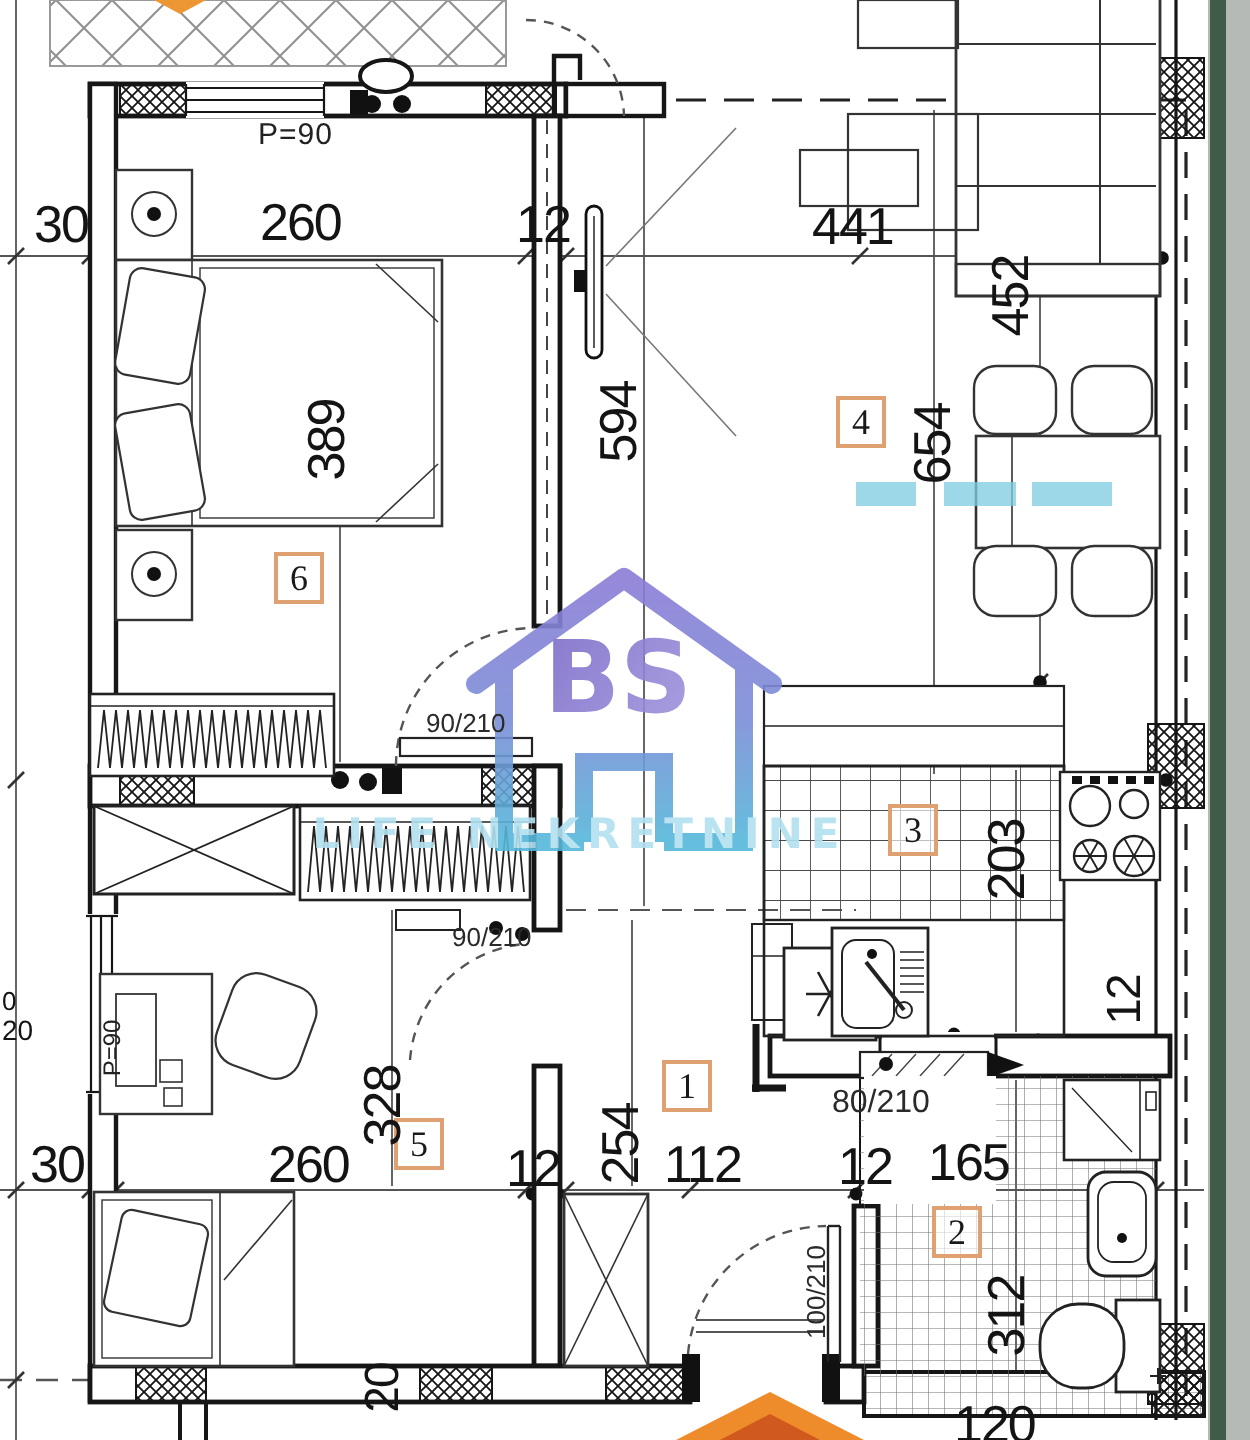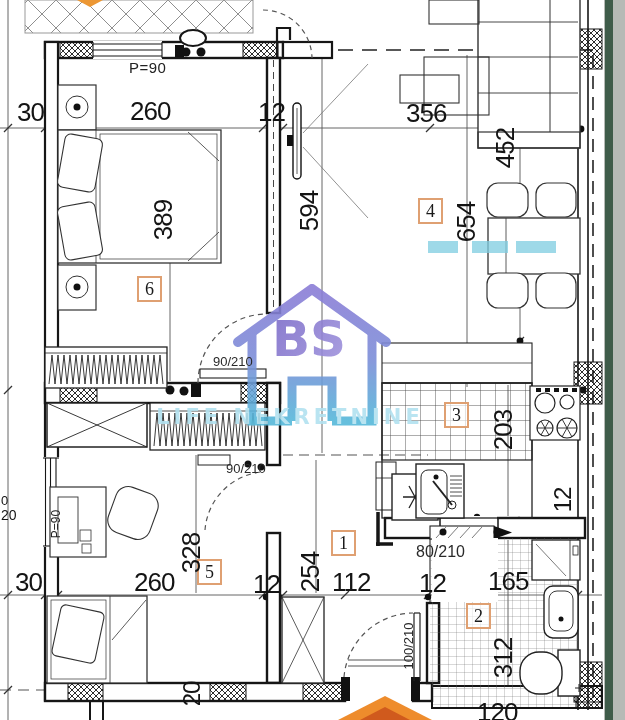--- a/index.html
+++ b/index.html
@@ -330,29 +330,29 @@
 <div class="roomlbl" style="left:466px;top:603px;">2</div>
 <div class="roomlbl" style="left:444px;top:402px;">3</div>
 <div class="roomlbl" style="left:418px;top:198px;">4</div>
 <div class="roomlbl" style="left:197px;top:559px;">5</div>
 <div class="roomlbl" style="left:137px;top:276px;">6</div>
 
 <span class="lbl win" style="left:129px;top:60px;">P=90</span>
 <span class="lbl" style="left:17px;top:99px;">30</span>
 <span class="lbl" style="left:130px;top:98px;">260</span>
 <span class="lbl" style="left:258px;top:99px;">12</span>
-<span class="lbl" style="left:406px;top:100px;">356</span>
+<span class="lbl" style="left:406px;top:100px;">441</span>
 <span class="lbl door" style="left:213px;top:355px;">90/210</span>
 <span class="lbl door" style="left:226px;top:462px;">90/210</span>
 <span class="lbl" style="left:15px;top:569px;">30</span>
 <span class="lbl" style="left:134px;top:569px;">260</span>
 <span class="lbl" style="left:253px;top:571px;">12</span>
 <span class="lbl" style="left:332px;top:569px;">112</span>
 <span class="lbl" style="left:419px;top:570px;">12</span>
-<span class="lbl" style="left:488px;top:568px;">165</span>
+<span class="lbl" style="left:464px;top:568px;">165</span>
 <span class="lbl door" style="left:416px;top:544px;font-size:16px;">80/210</span>
 <span class="lbl" style="left:477px;top:699px;">120</span>
 <span class="lbl frag" style="left:1px;top:494px;">0</span>
 <span class="lbl frag" style="left:1px;top:508px;font-size:14px;">20</span>
 
 <span class="lbl v" style="left:505px;top:148px;">452</span>
 <span class="lbl v" style="left:466px;top:222px;">654</span>
 <span class="lbl v" style="left:309px;top:211px;">594</span>
 <span class="lbl v" style="left:163px;top:220px;">389</span>
 <span class="lbl v" style="left:503px;top:430px;">203</span>

